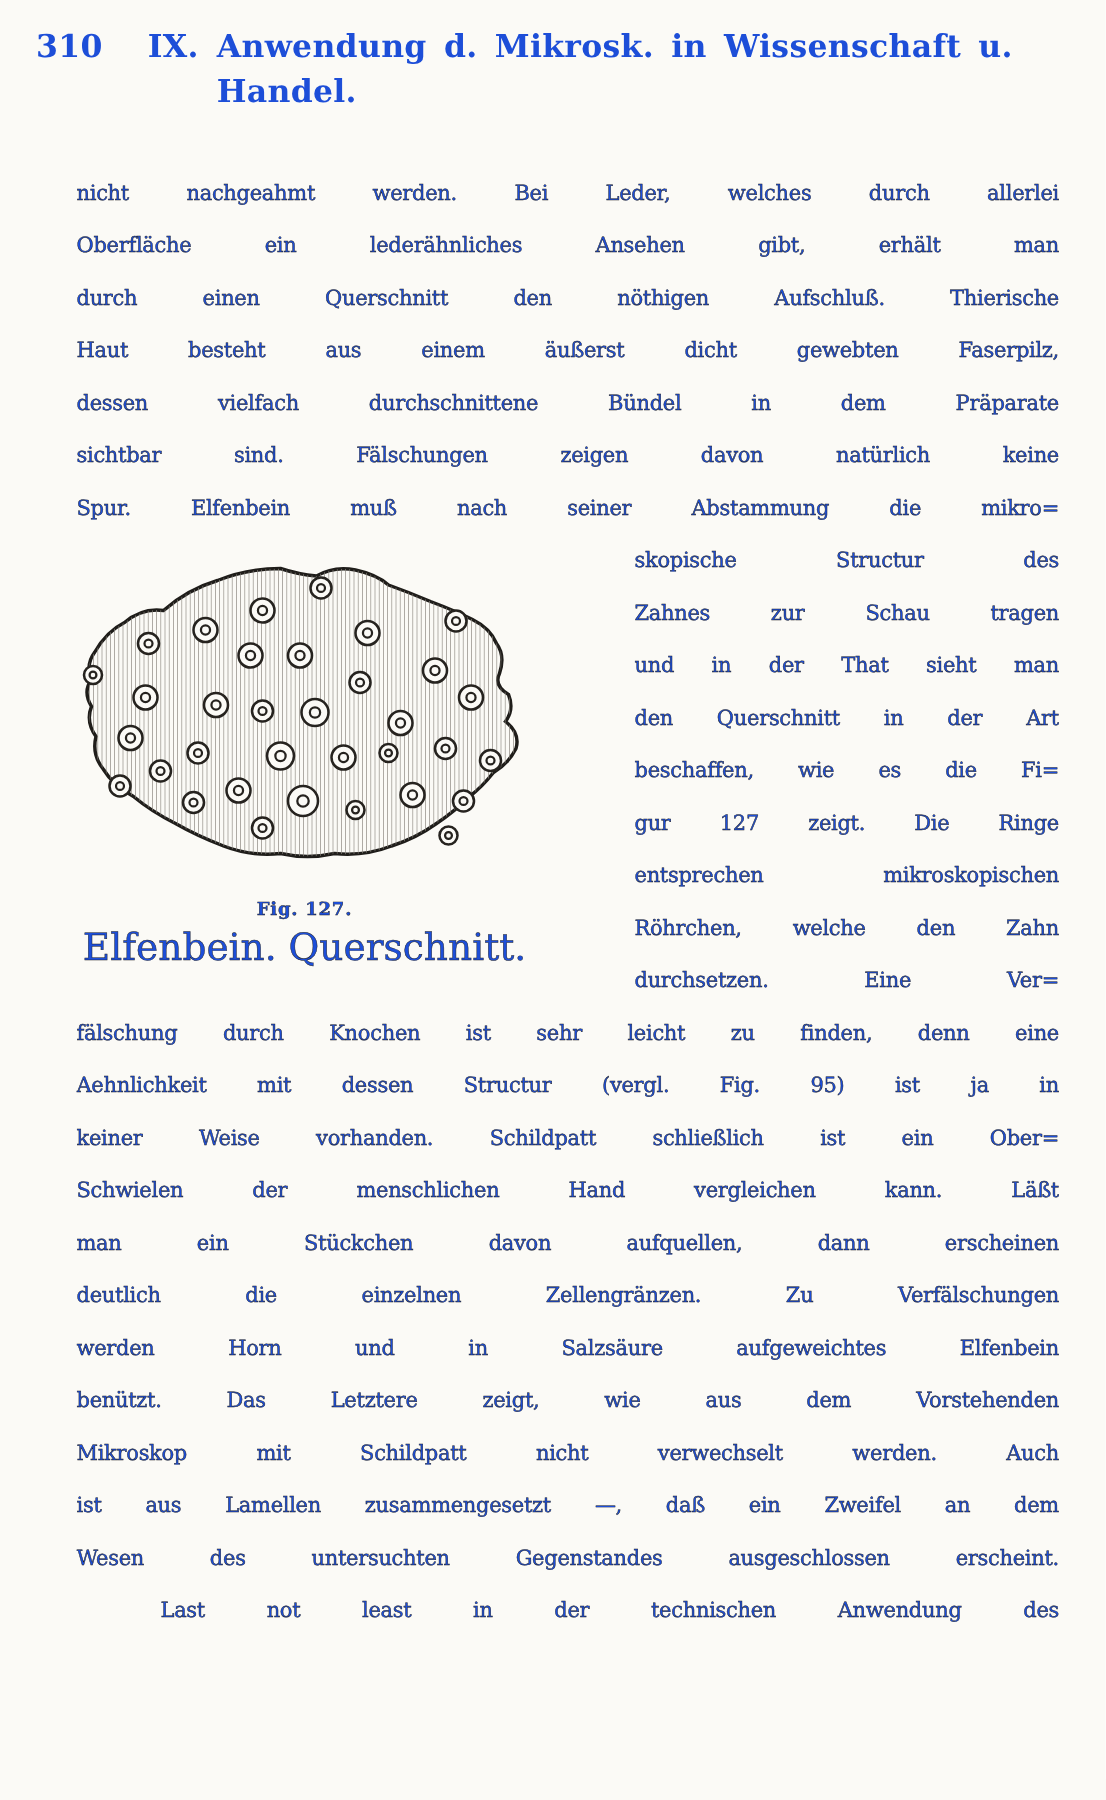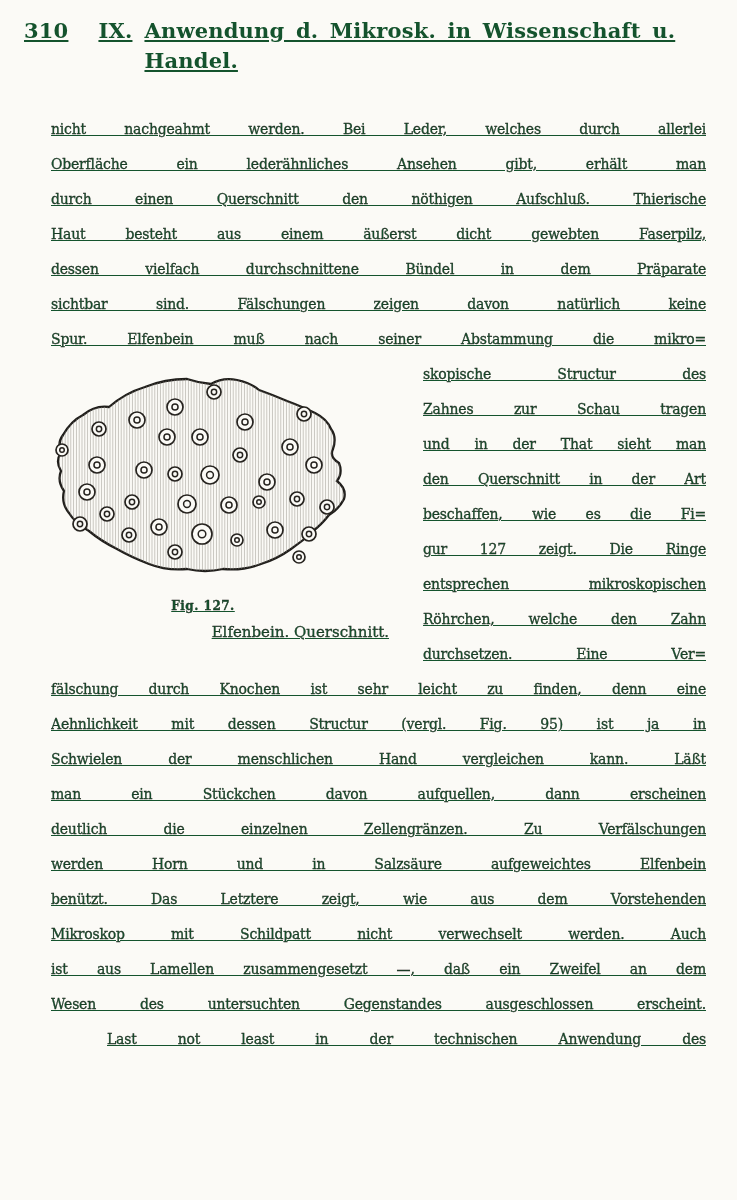--- a/index.html
+++ b/index.html
@@ -1,24 +1,23 @@
 <!DOCTYPE html>
 <html><head>
 <meta charset="utf-8">
 <style>
   html,body { margin:0; padding:0; }
   .page {
     position: relative;
     width: 737px;
     height: 1200px;
     background: #fbfaf6;
-    color: #14532d;
+    color: #1d4ed8;
     font-family: "DejaVu Serif", serif;
     overflow: hidden;
-    text-decoration: underline;
   }
   .header {
     display: flex;
     align-items: baseline;
     padding: 16px 32px 0 24px;
     font-weight: bold;
     font-size: 21px;
     line-height: 30px;
     word-spacing: 4px;
     letter-spacing: 0.2px;
@@ -47,22 +46,22 @@
   svg.fig { display: block; margin: 0 0 0 30px; }
   .cap1 {
     text-align: center;
     font-weight: bold;
     font-size: 12px;
     line-height: 26px;
     margin-top: 2px;
     letter-spacing: 0.5px;
   }
   .cap2 {
-    text-align: right;
-    font-size: 15px;
+    text-align: center;
+    font-size: 25px;
     line-height: 26px;
   }
 </style>
 </head>
 <body>
 
 <div class="page">
 
   <div class="header">
     <span class="pagenum">310</span>
@@ -189,20 +188,21 @@
         <div class="line">beschaffen, wie es die Fi=</div>
         <div class="line">gur 127 zeigt.  Die Ringe</div>
         <div class="line">entsprechen mikroskopischen</div>
         <div class="line">Röhrchen, welche den Zahn</div>
         <div class="line">durchsetzen.  Eine Ver=</div>
       </div>
     </div>
 
     <div class="line">fälschung durch Knochen ist sehr leicht zu finden, denn eine</div>
     <div class="line">Aehnlichkeit mit dessen Structur (vergl. Fig. 95) ist ja in</div>
+    <div class="line">keiner Weise vorhanden.  Schildpatt schließlich ist ein Ober=</div>
     <div class="line">Schwielen der menschlichen Hand vergleichen kann.  Läßt</div>
     <div class="line">man ein Stückchen davon aufquellen, dann erscheinen</div>
     <div class="line">deutlich die einzelnen Zellengränzen.  Zu Verfälschungen</div>
     <div class="line">werden Horn und in Salzsäure aufgeweichtes Elfenbein</div>
     <div class="line">benützt.  Das Letztere zeigt, wie aus dem Vorstehenden</div>
     <div class="line">Mikroskop mit Schildpatt nicht verwechselt werden.  Auch</div>
     <div class="line">ist aus Lamellen zusammengesetzt —, daß ein Zweifel an dem</div>
     <div class="line">Wesen des untersuchten Gegenstandes ausgeschlossen erscheint.</div>
     <div class="line indent">Last not least in der technischen Anwendung des</div>
 

